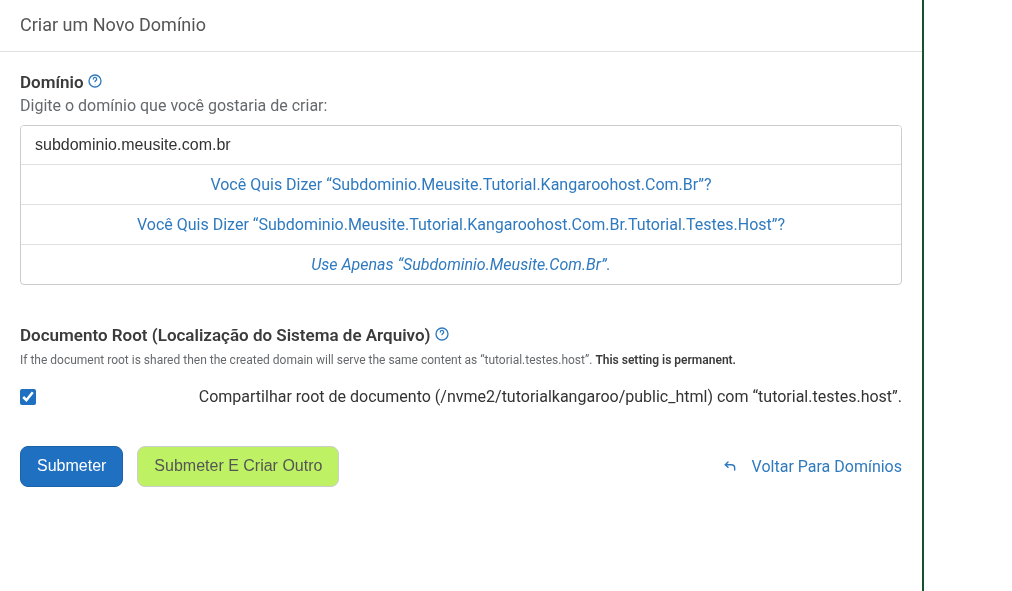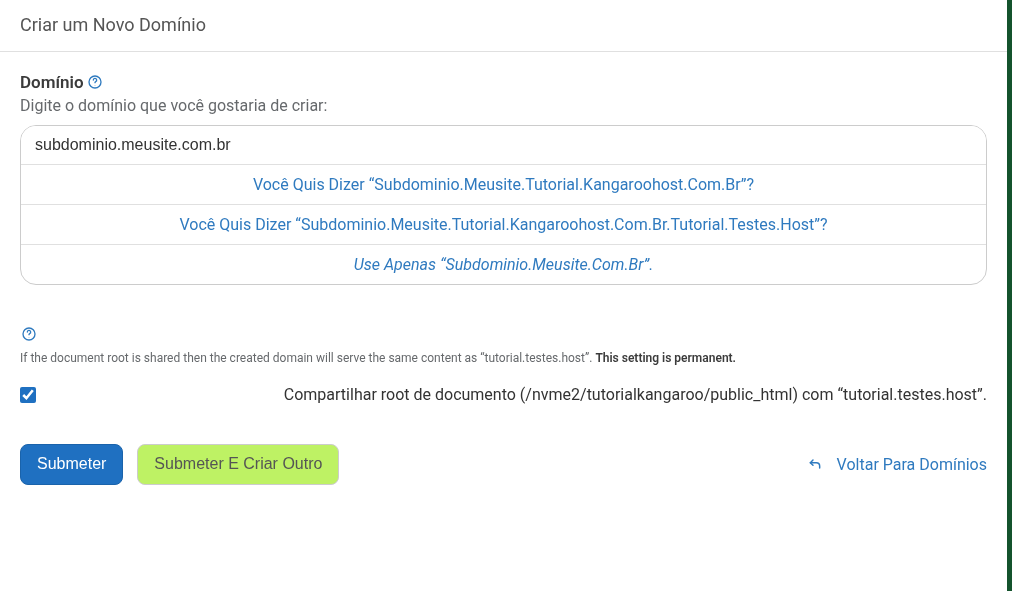--- a/index.html
+++ b/index.html
@@ -16,21 +16,21 @@
       color: #555;
     }
     .container {
       padding: 20px 20px;
     }
     .form-section {
       margin-bottom: 30px;
     }
     .label-row {
       display: flex;
-      align-items: center;
+      align-items: flex-start;
       gap: 2px;
       margin-bottom: 4px;
     }
     .section-label {
       font-weight: 600;
       color: #3b3b3b;
       font-size: 17px;
     }
     .help-icon {
       width: 18px;
@@ -41,21 +41,21 @@
       cursor: pointer;
     }
     .help-icon svg { width: 16px; height: 16px; }
     .help-text {
       color: #66696c;
       font-size: 16px;
       margin-bottom: 10px;
     }
     .input-group {
       border: 1px solid #ccc;
-      border-radius: 16px;
+      border-radius: 4px;
       overflow: hidden;
     }
     input.domain-input {
       width: 100%;
       border: none;
       padding: 10px 14px;
       font-size: 16px;
       color: #333;
       outline: none;
     }
@@ -126,23 +126,23 @@
       color: #2f7abf;
       text-decoration: none;
       cursor: pointer;
       display: inline-flex;
       align-items: center;
       gap: 14px;
       font-size: 16px;
     }
     .back-link svg { width:16px; height:16px; }
     .right-border {
-      border-right: 5px solid #14532d;
+      border-right: 2px solid #14532d;
       min-height: 591px;
-      width: 1012px;
+      width: 924px;
     }
   </style>
 </head>
 <body>
 
 <div class="right-border">
   <div class="page-header">Criar um Novo Domínio</div>
 
   <div class="container">
 
@@ -168,20 +168,21 @@
           <a>Você Quis Dizer “Subdominio.Meusite.Tutorial.Kangaroohost.Com.Br.Tutorial.Testes.Host”?</a>
         </div>
         <div class="suggestion">
           <span class="suggestion-italic">Use Apenas “Subdominio.Meusite.Com.Br”.</span>
         </div>
       </div>
     </div>
 
     <div class="form-section" style="margin-top:40px;">
       <div class="label-row" style="margin-bottom:6px;">
+        <span class="section-label">Documento Root (Localização do Sistema de Arquivo)</span>
         <span class="help-icon">
           <svg viewBox="0 0 24 24" fill="none" stroke="#2f7abf" stroke-width="2">
             <circle cx="12" cy="12" r="9"></circle>
             <path d="M9.5 9a2.5 2.5 0 1 1 3.5 2.3c-.8.4-1 .9-1 1.7" stroke-linecap="round"></path>
             <circle cx="12" cy="17" r="0.6" fill="#2f7abf" stroke="none"></circle>
           </svg>
         </span>
       </div>
       <div class="docroot-help">
         <span>If the document root is shared then the created domain will serve the same content as “tutorial.testes.host”. </span><b>This setting is permanent.</b>

